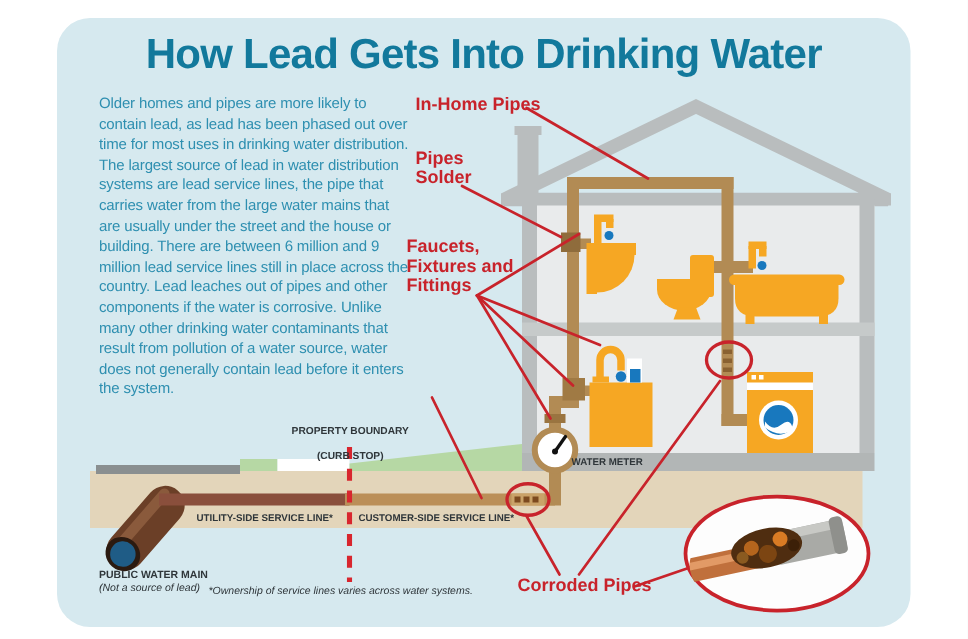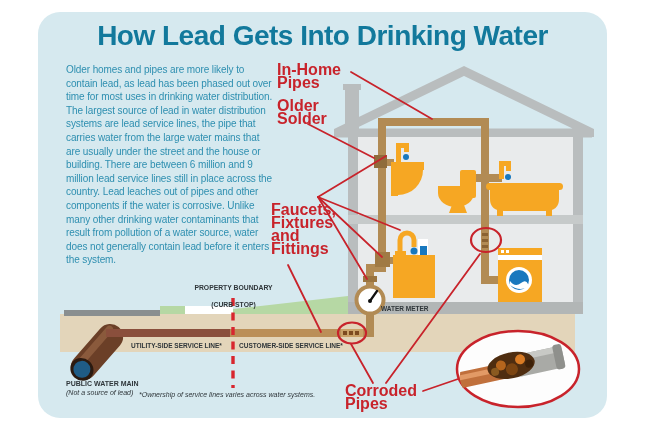--- a/index.html
+++ b/index.html
@@ -12,26 +12,26 @@
   #stage{position:relative;width:645px;height:426px;background:#fff;overflow:hidden;
          font-family:"Liberation Sans",sans-serif;padding-left:46px;}
   .panel{position:absolute;left:38px;top:12px;width:569px;height:406px;
          background:var(--panel-blue);border-radius:22px;}
   svg.art{position:absolute;left:0;top:0;width:645px;height:426px;}
   .txt{position:absolute;white-space:pre-line;}
   .title{left:38px;top:20px;width:569px;text-align:center;font-size:28px;font-weight:bold;
          letter-spacing:-.5px;color:var(--title-teal);}
   .intro{left:66px;top:63px;width:208px;font-size:10px;line-height:13.6px;
          letter-spacing:-.1px;color:var(--body-teal);}
-  .callout{color:var(--callout-red);font-weight:bold;font-size:16px;line-height:13px;}
+  .callout{color:var(--callout-red);font-weight:bold;font-size:12px;line-height:13px;}
   .dark{color:var(--dark-label);font-weight:bold;font-size:6.5px;line-height:8.5px;}
   .italic{font-style:italic;font-weight:normal;}
   .c-inhome{left:277px;top:63px;width:100px;}
   .c-solder{left:277px;top:99px;width:52px;}
-  .c-faucets{left:271px;top:158px;width:74px;margin-top:45px;}
+  .c-faucets{left:271px;top:158px;width:74px;}
   .c-service{left:271px;top:226px;width:54px;}
   .c-corroded{left:345px;top:384px;width:110px;}
   .l-propbound{left:186px;top:275px;width:95px;text-align:center;font-size:6.8px;}
   .l-meter{left:381px;top:305px;}
   .l-utility{left:131px;top:342px;}
   .l-customer{left:239px;top:342px;}
   .l-pwm{left:66px;top:380px;font-size:7px;}
   .l-pwm-note{left:66px;top:389px;font-size:7px;}
   .l-footnote{left:139px;top:391px;font-size:7px;}
   
@@ -193,21 +193,21 @@
       <line x1="373" y1="383" x2="351" y2="344"></line>
       <line x1="386" y1="383" x2="480" y2="254"></line>
       <line x1="423" y1="391" x2="458" y2="379"></line>
     </g>
   </svg>
 
   <div class="txt title">How Lead Gets Into Drinking Water</div>
   <div class="txt intro">Older homes and pipes are more likely to contain lead, as lead has been phased out over time for most uses in drinking water distribution. The largest source of lead in water distribution systems are lead service lines, the pipe that carries water from the large water mains that are usually under the street and the house or building. There are between 6 million and 9 million lead service lines still in place across the country. Lead leaches out of pipes and other components if the water is corrosive. Unlike many other drinking water contaminants that result from pollution of a water source, water does not generally contain lead before it enters the system.</div>
 
   <div class="txt callout c-inhome">In-Home Pipes</div>
-  <div class="txt callout c-solder">Older Solder</div>
+  <div class="txt callout c-solder">Pipes Solder</div>
   <div class="txt callout c-faucets">Faucets, Fixtures and Fittings</div>
   <div class="txt callout c-corroded">Corroded Pipes</div>
 
   <div class="txt dark l-propbound">
     <span>PROPERTY BOUNDARY</span><br>
     <span>(CURB STOP)</span>
   </div>
   <div class="txt dark l-meter">WATER METER</div>
   <div class="txt dark l-utility">UTILITY-SIDE SERVICE LINE*</div>
   <div class="txt dark l-customer">CUSTOMER-SIDE SERVICE LINE*</div>

